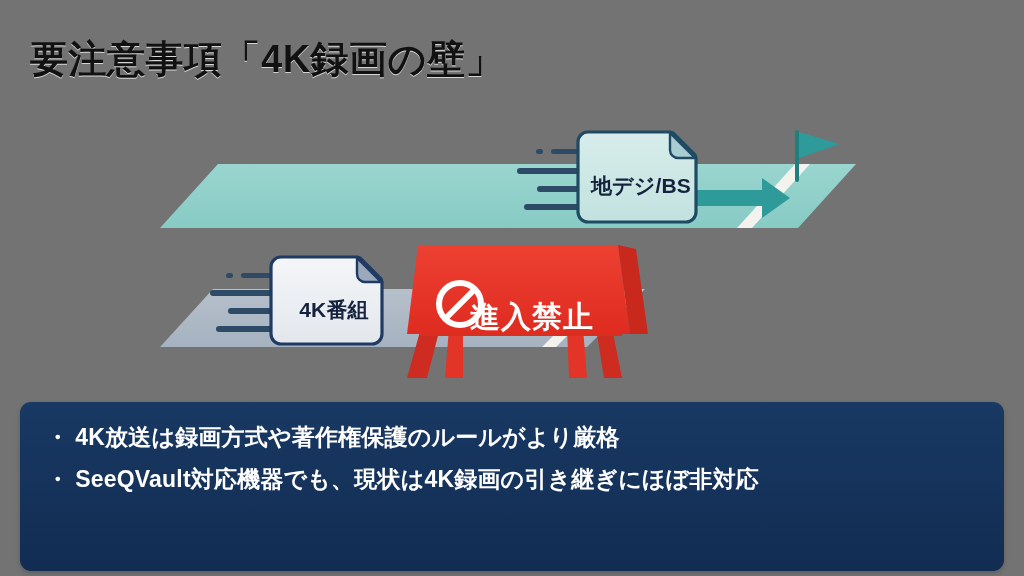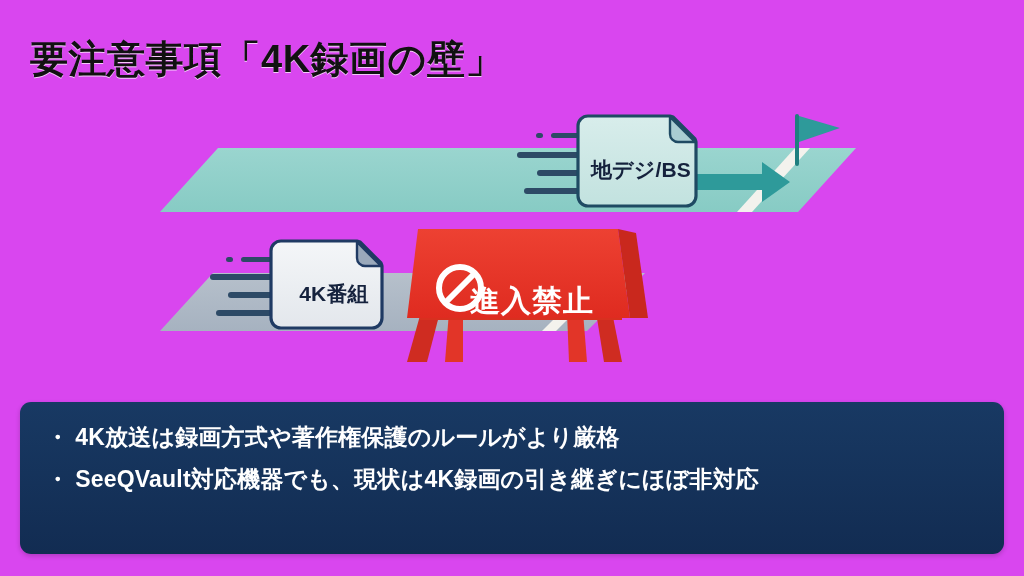--- a/index.html
+++ b/index.html
@@ -10,41 +10,41 @@
     width: 1024px;
     height: 576px;
     overflow: hidden;
     background: #f2f1ec;
     font-family: "Liberation Sans", "DejaVu Sans", sans-serif;
     position: relative;
   }
   #slide {
     position: absolute;
     inset: 0;
-    background: #d946ef;
+    background: #737373;
   }
 
   
   #title {
     position: absolute;
     left: 30px;
     top: 34px;
     font-size: 38px;
     font-weight: 700;
     color: #111111;
     letter-spacing: 0.5px;
     white-space: nowrap;
     text-shadow: 0 1px 0 rgba(255,255,255,0.7);
   }
 
   
   #stage {
     position: absolute;
     left: 0;
-    top: 96px;
+    top: 112px;
     width: 1024px;
     height: 290px;
   }
   #stage svg {
     display: block;
   }
 
   
   .card-label {
     position: absolute;
@@ -77,21 +77,21 @@
     letter-spacing: 1px;
     margin-top: 9px;
   }
 
   
   #panel {
     position: absolute;
     left: 20px;
     top: 402px;
     width: 984px;
-    height: 152px;
+    height: 169px;
     background: linear-gradient(180deg, #183963 0%, #122c52 100%);
     border-radius: 11px;
     box-shadow: 0 2px 5px rgba(0,0,0,0.20);
     box-sizing: border-box;
     padding: 14px 26px 12px 26px;
   }
   .bullet {
     color: #ffffff;
     font-size: 23px;
     font-weight: 700;

